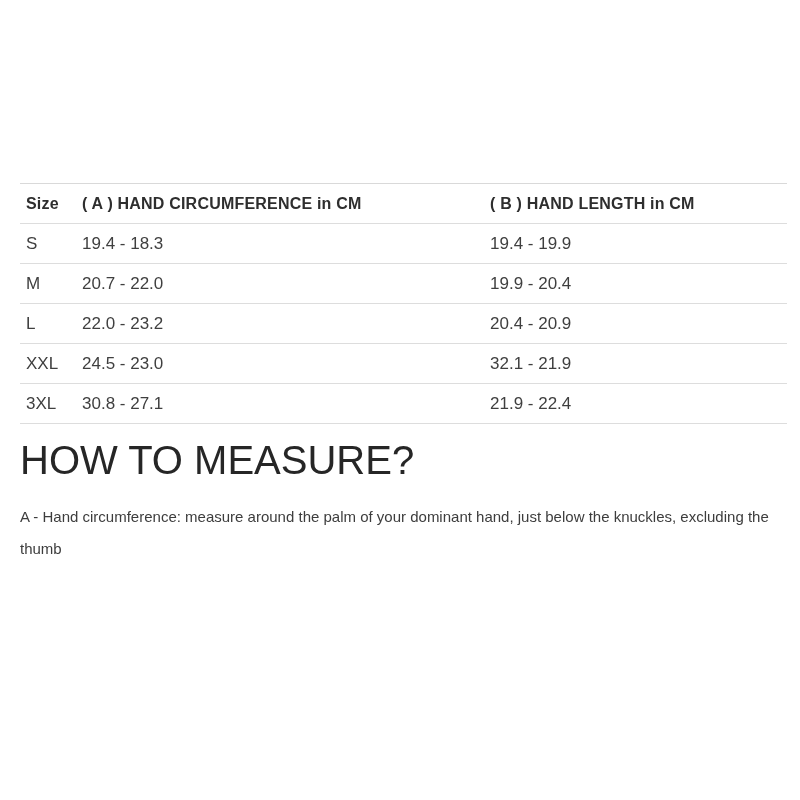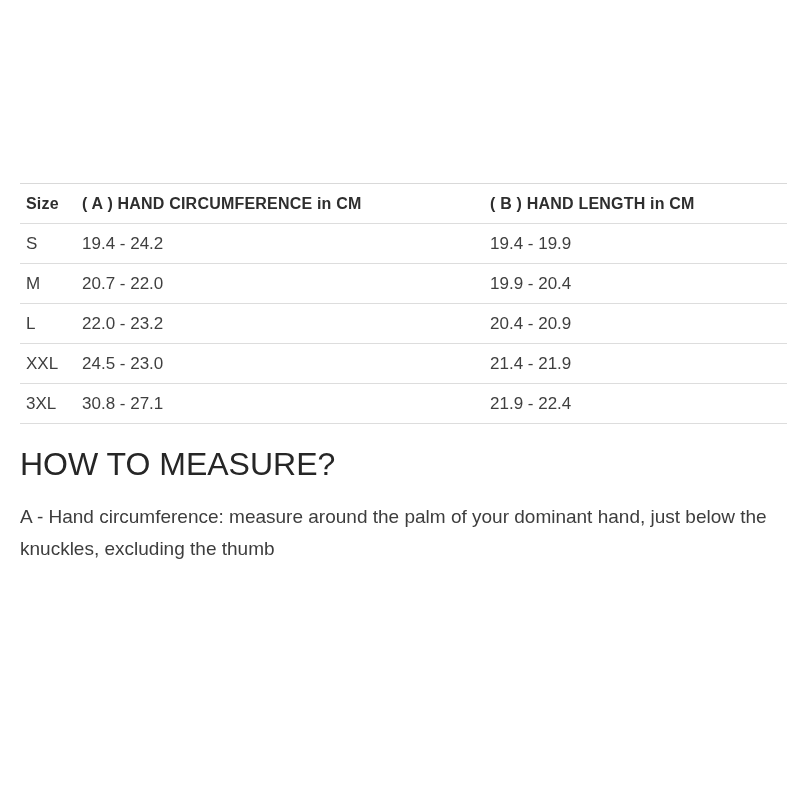--- a/index.html
+++ b/index.html
@@ -44,29 +44,29 @@
   table.size-chart td {
     font-size: 17px;
     font-weight: normal;
     color: #3f3f3f;
   }
   table.size-chart th:first-child,
   table.size-chart td:first-child {
     padding-left: 6px;
   }
   .howto-title {
-    margin-top: 22px;
-    font-size: 32px;
+    margin-top: 14px;
+    font-size: 40px;
     font-weight: 400;
     color: #262626;
     letter-spacing: 0px;
   }
   .howto-text {
     margin-top: 18px;
-    font-size: 19px;
+    font-size: 15px;
     line-height: 32px;
     color: #3d3d3d;
     max-width: 775px;
   }
   .howto-text p { margin: 0; }
 </style>
 </head>
 <body>
 
 <div class="page">
@@ -81,37 +81,37 @@
       <thead>
         <tr>
           <th>Size</th>
           <th>( A ) HAND CIRCUMFERENCE in CM</th>
           <th>( B ) HAND LENGTH in CM</th>
         </tr>
       </thead>
       <tbody>
         <tr>
           <td>S</td>
-          <td>19.4 - 24.2</td>
+          <td>19.4 - 18.3</td>
           <td>19.4 - 19.9</td>
         </tr>
         <tr>
           <td>M</td>
           <td>20.7 - 22.0</td>
           <td>19.9 - 20.4</td>
         </tr>
         <tr>
           <td>L</td>
           <td>22.0 - 23.2</td>
           <td>20.4 - 20.9</td>
         </tr>
         <tr>
           <td>XXL</td>
           <td>24.5 - 23.0</td>
-          <td>21.4 - 21.9</td>
+          <td>32.1 - 21.9</td>
         </tr>
         <tr>
           <td>3XL</td>
           <td>30.8 - 27.1</td>
           <td>21.9 - 22.4</td>
         </tr>
       </tbody>
     </table>
 
     <h2 class="howto-title">HOW TO MEASURE?</h2>

